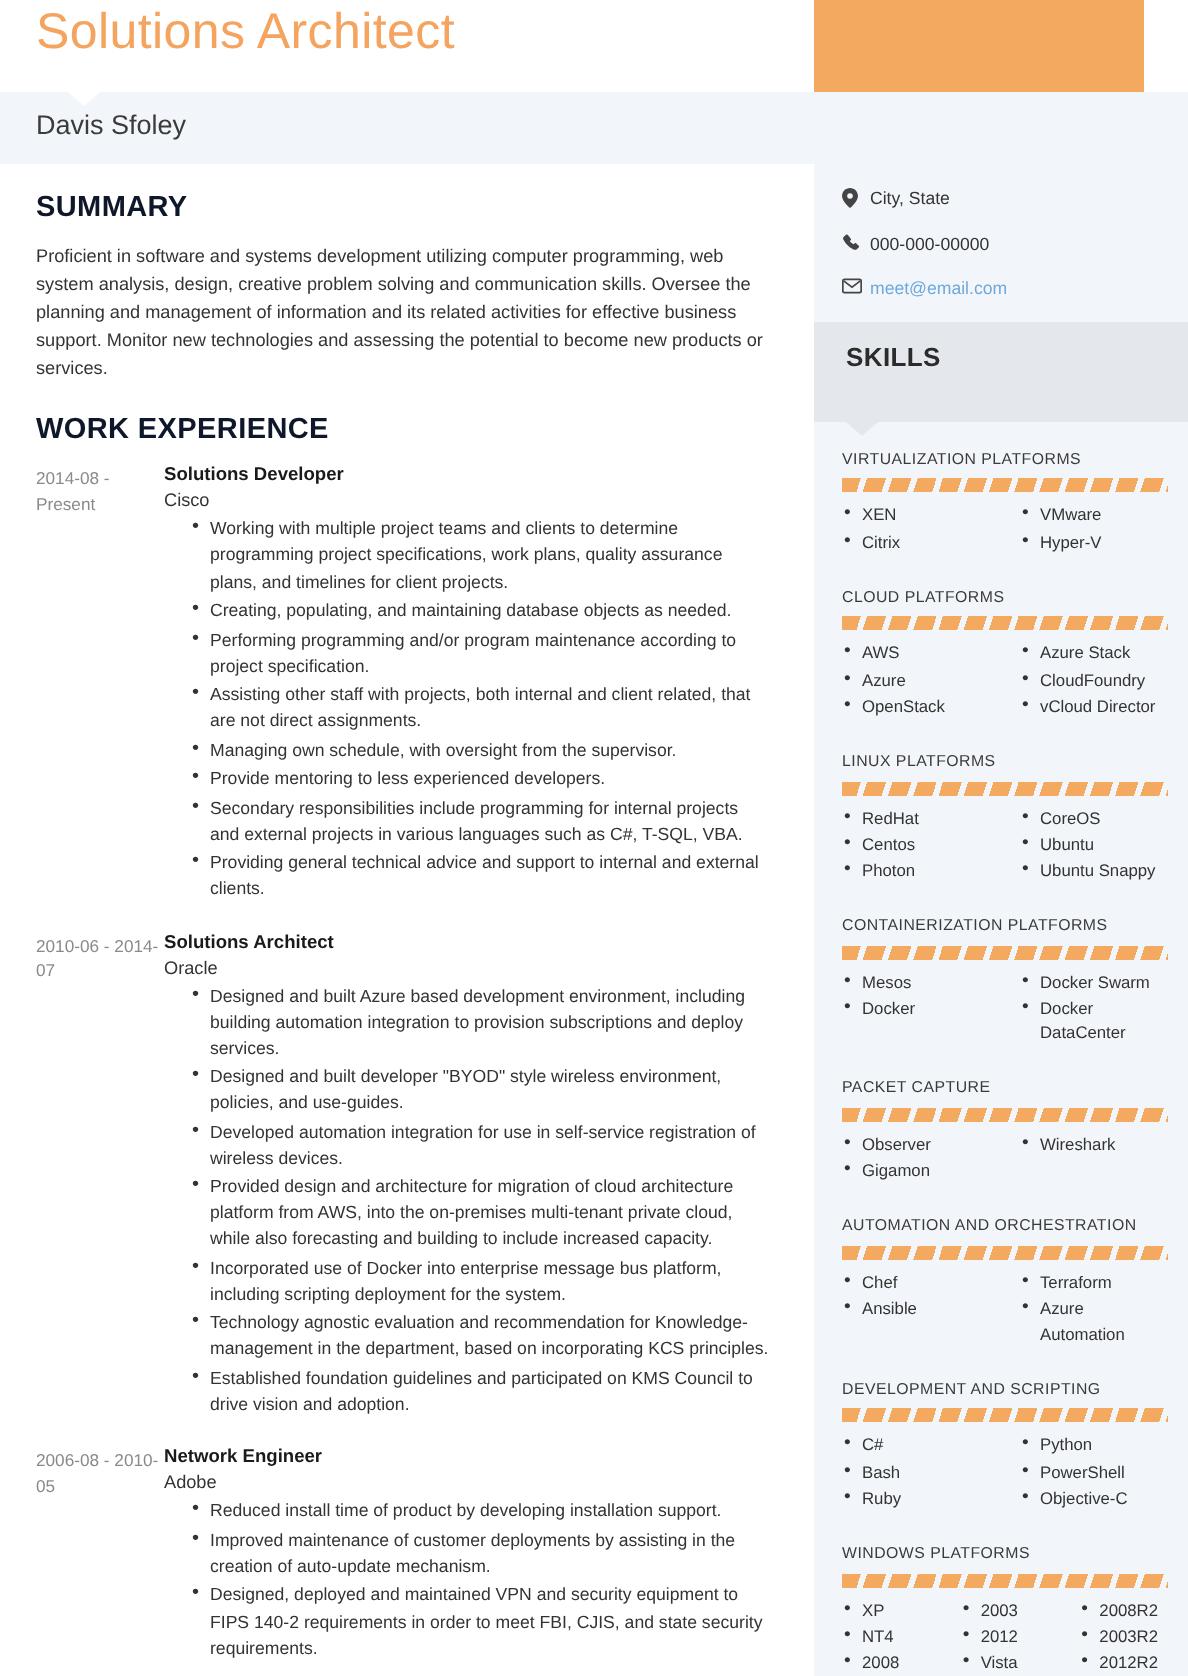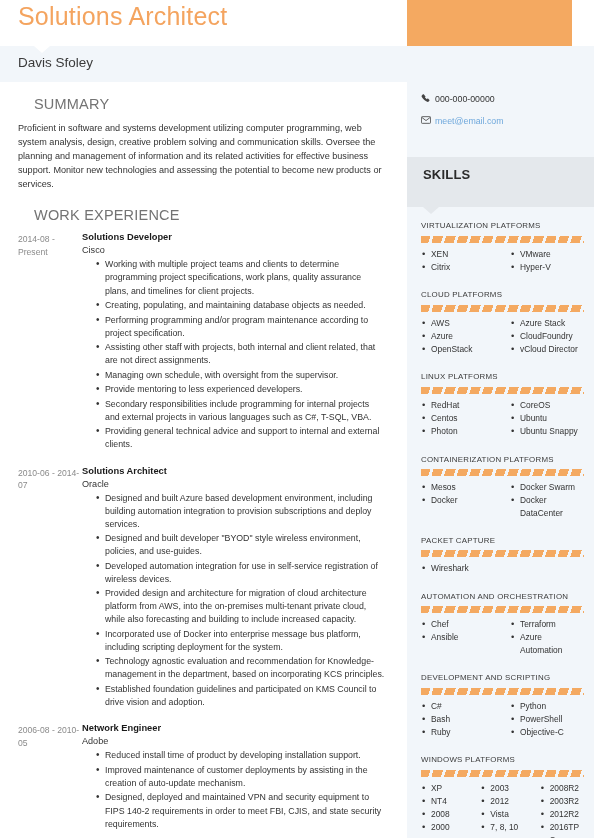--- a/index.html
+++ b/index.html
@@ -70,23 +70,23 @@
   .col-side {
     width: 187px;
     background: #ffffff;
     min-height: 756px;
     position: relative;
   }
 
   
   h2.sec {
     font-size: 14.5px;
-    font-weight: normal;
-    color: #737373;
-    margin: 0 0 9px 16px;
+    font-weight: bold;
+    color: #0f172a;
+    margin: 0 0 9px 0;
     letter-spacing: .2px;
   }
   .summary-text {
     font-size: 9.1px;
     line-height: 1.55;
     color: #333;
     margin: 0 0 16px 0;
   }
   .exp { display: flex; margin-bottom: 13px; }
   .exp-dates {
@@ -287,20 +287,28 @@
               </ul>
             </div>
           </div>
         </div>
 
     </div>
 
     <div class="col-side">
 
       <div class="contact">
+        <div class="contact-row">
+          <span class="contact-ico">
+            <svg width="8" height="10" viewBox="0 0 8 10">
+                <path d="M4 0C1.8 0 0 1.8 0 4c0 2.8 4 6 4 6s4-3.2 4-6c0-2.2-1.8-4-4-4zm0 5.4A1.4 1.4 0 1 1 4 2.6a1.4 1.4 0 0 1 0 2.8z" fill="#444"></path>
+              </svg>
+          </span>
+          <span>City, State</span>
+        </div>
         <div class="contact-row">
           <span class="contact-ico">
             <svg width="9" height="9" viewBox="0 0 10 10">
                 <path d="M2.2 0.4 0.9 1.7c-.4.4-.4 1 0 1.7.6 1.2 1.6 2.4 2.8 3.4 1 .9 2.2 1.6 3.1 1.9.6.2 1.1.1 1.4-.2l1.2-1.2c.2-.2.2-.5 0-.7L7.8 5.1c-.2-.2-.5-.2-.7 0l-.6.6c-.8-.4-1.6-1-2.2-1.7l.6-.6c.2-.2.2-.5 0-.7L3.3.6c-.3-.3-.8-.4-1.1-.2z" fill="#444"></path>
               </svg>
           </span>
           <span>000-000-00000</span>
         </div>
         <div class="contact-row">
           <span class="contact-ico">
@@ -377,20 +385,24 @@
                 <div class="skill-item">Docker Swarm</div>
                 <div class="skill-item">Docker DataCenter</div>
               </div>
             </div>
           </div>
           <div class="skill-group">
             <div class="skill-title">PACKET CAPTURE</div>
             <div class="skill-bar"></div>
             <div class="skill-items">
               <div class="skill-col">
+                <div class="skill-item">Observer</div>
+                <div class="skill-item">Gigamon</div>
+              </div>
+              <div class="skill-col">
                 <div class="skill-item">Wireshark</div>
               </div>
             </div>
           </div>
           <div class="skill-group">
             <div class="skill-title">AUTOMATION AND ORCHESTRATION</div>
             <div class="skill-bar"></div>
             <div class="skill-items">
               <div class="skill-col">
                 <div class="skill-item">Chef</div>

